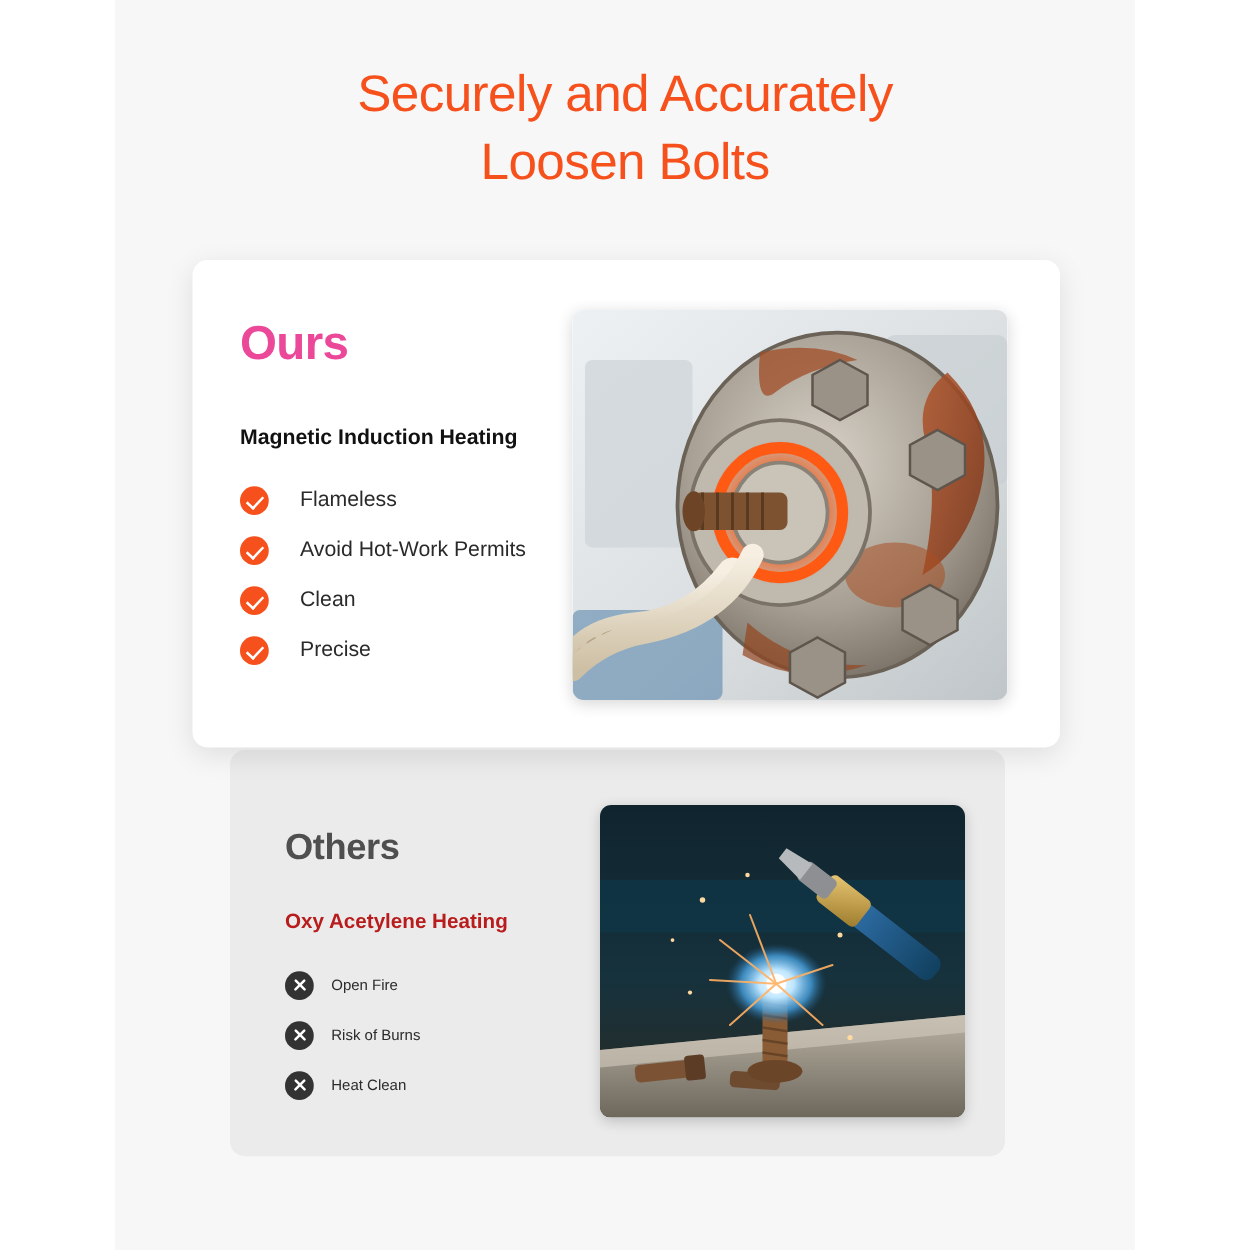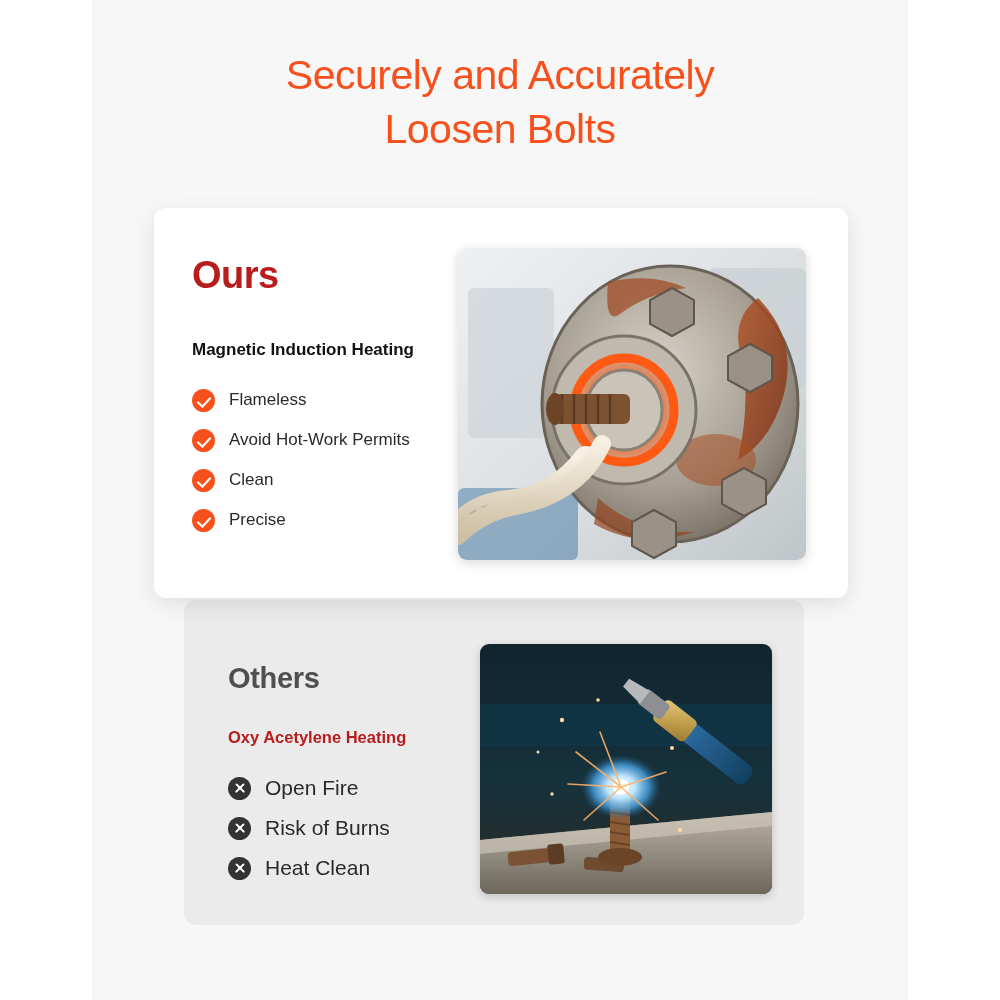--- a/index.html
+++ b/index.html
@@ -77,21 +77,21 @@
     left: 44px;
     top: 168px;
     width: 240px;
   }
   .others-list .row {
     display: flex;
     align-items: center;
     height: 40px;
   }
   .others-list .row .label {
-    font-size: 21px;
+    font-size: 12px;
     color: #2a2a2a;
     margin-left: 14px;
   }
   .icon-x {
     width: 23px;
     height: 23px;
     border-radius: 50%;
     background: #333333;
     position: relative;
     flex: 0 0 auto;
@@ -130,41 +130,42 @@
     background: #ffffff;
     border-radius: 12px;
     box-shadow: 0 6px 22px rgba(0,0,0,0.10);
   }
   .ours-title {
     position: absolute;
     left: 38px;
     top: 46px;
     font-size: 38px;
     font-weight: bold;
-    color: #b91c1c;
+    color: #ec4899;
     letter-spacing: -0.5px;
   }
   .ours-sub {
     position: absolute;
     left: 38px;
     top: 132px;
     font-size: 17px;
     font-weight: bold;
     color: #111111;
   }
   .ours-list {
     position: absolute;
     left: 38px;
     top: 172px;
     width: 270px;
   }
   .ours-list .row {
     display: flex;
     align-items: center;
     height: 40px;
+    gap: 11px;
   }
   .ours-list .row .label {
     font-size: 17px;
     color: #2a2a2a;
     margin-left: 14px;
   }
   .icon-check {
     width: 23px;
     height: 23px;
     border-radius: 50%;

